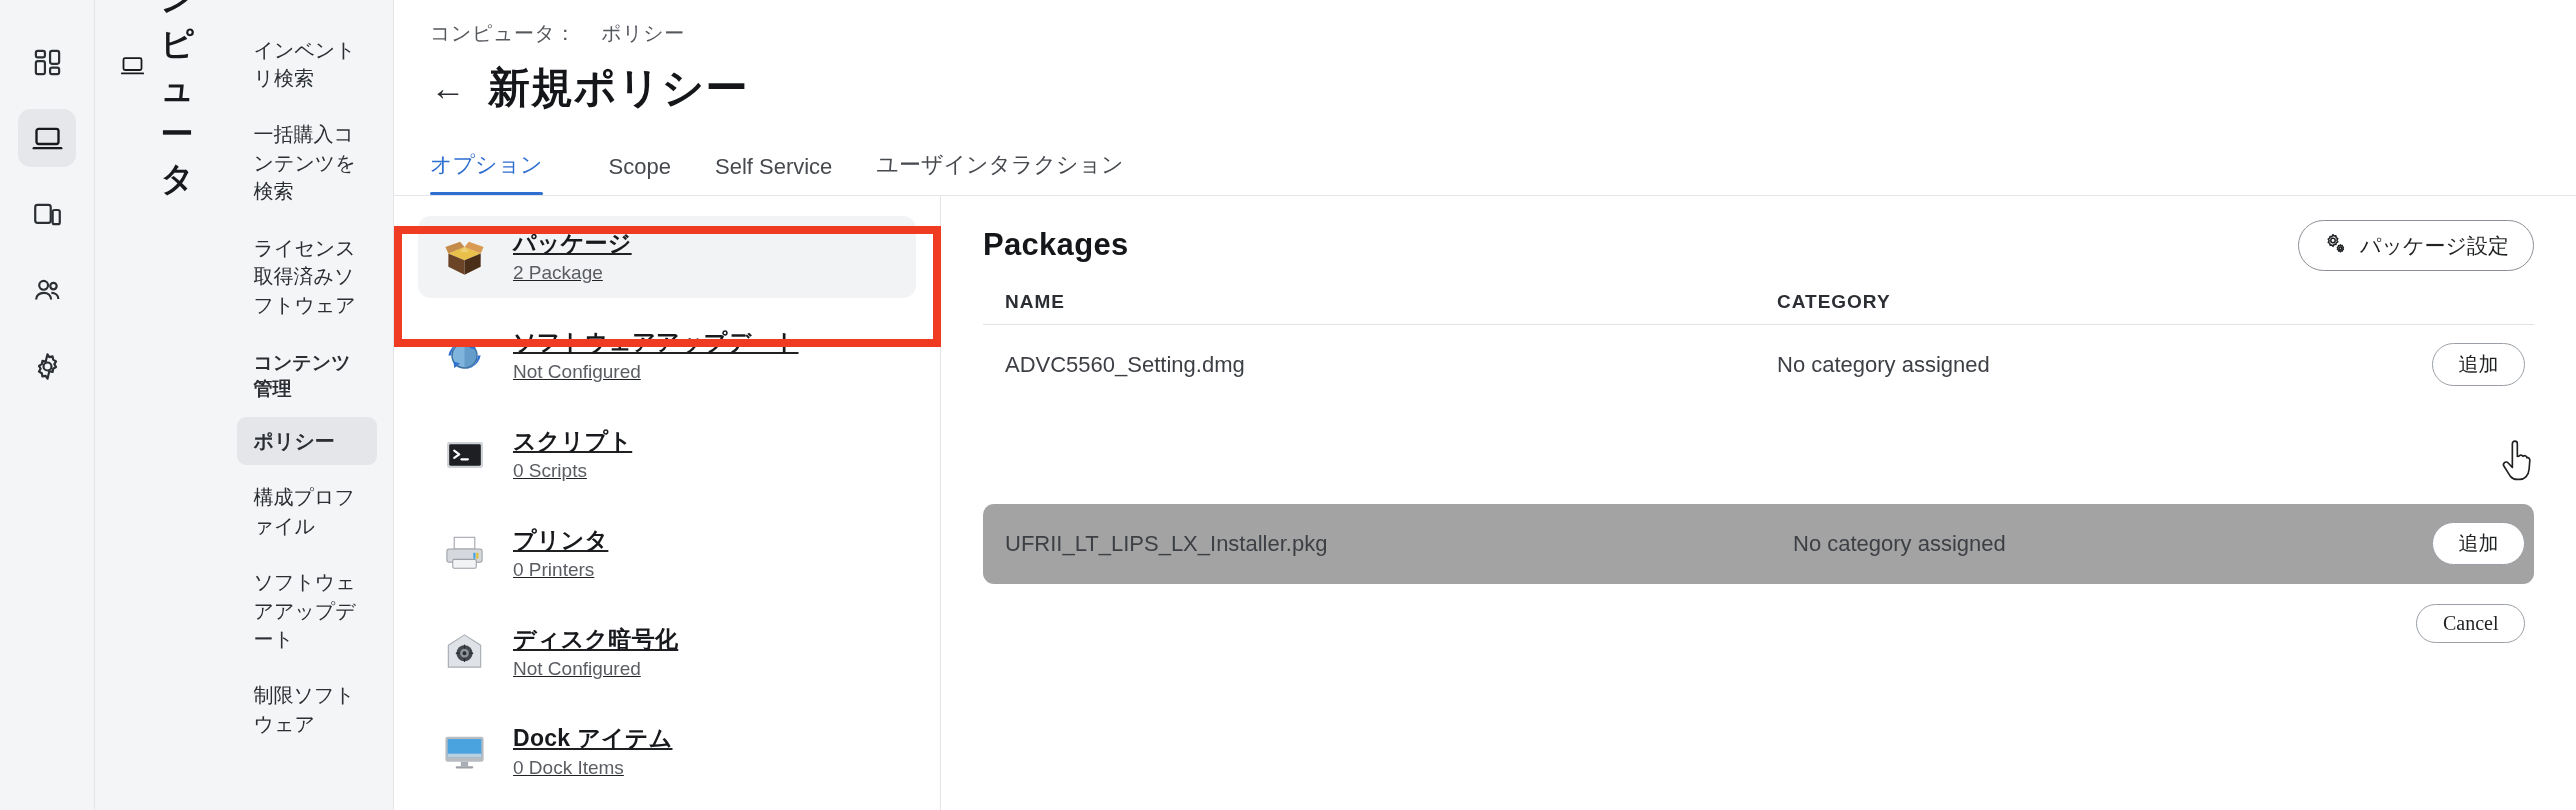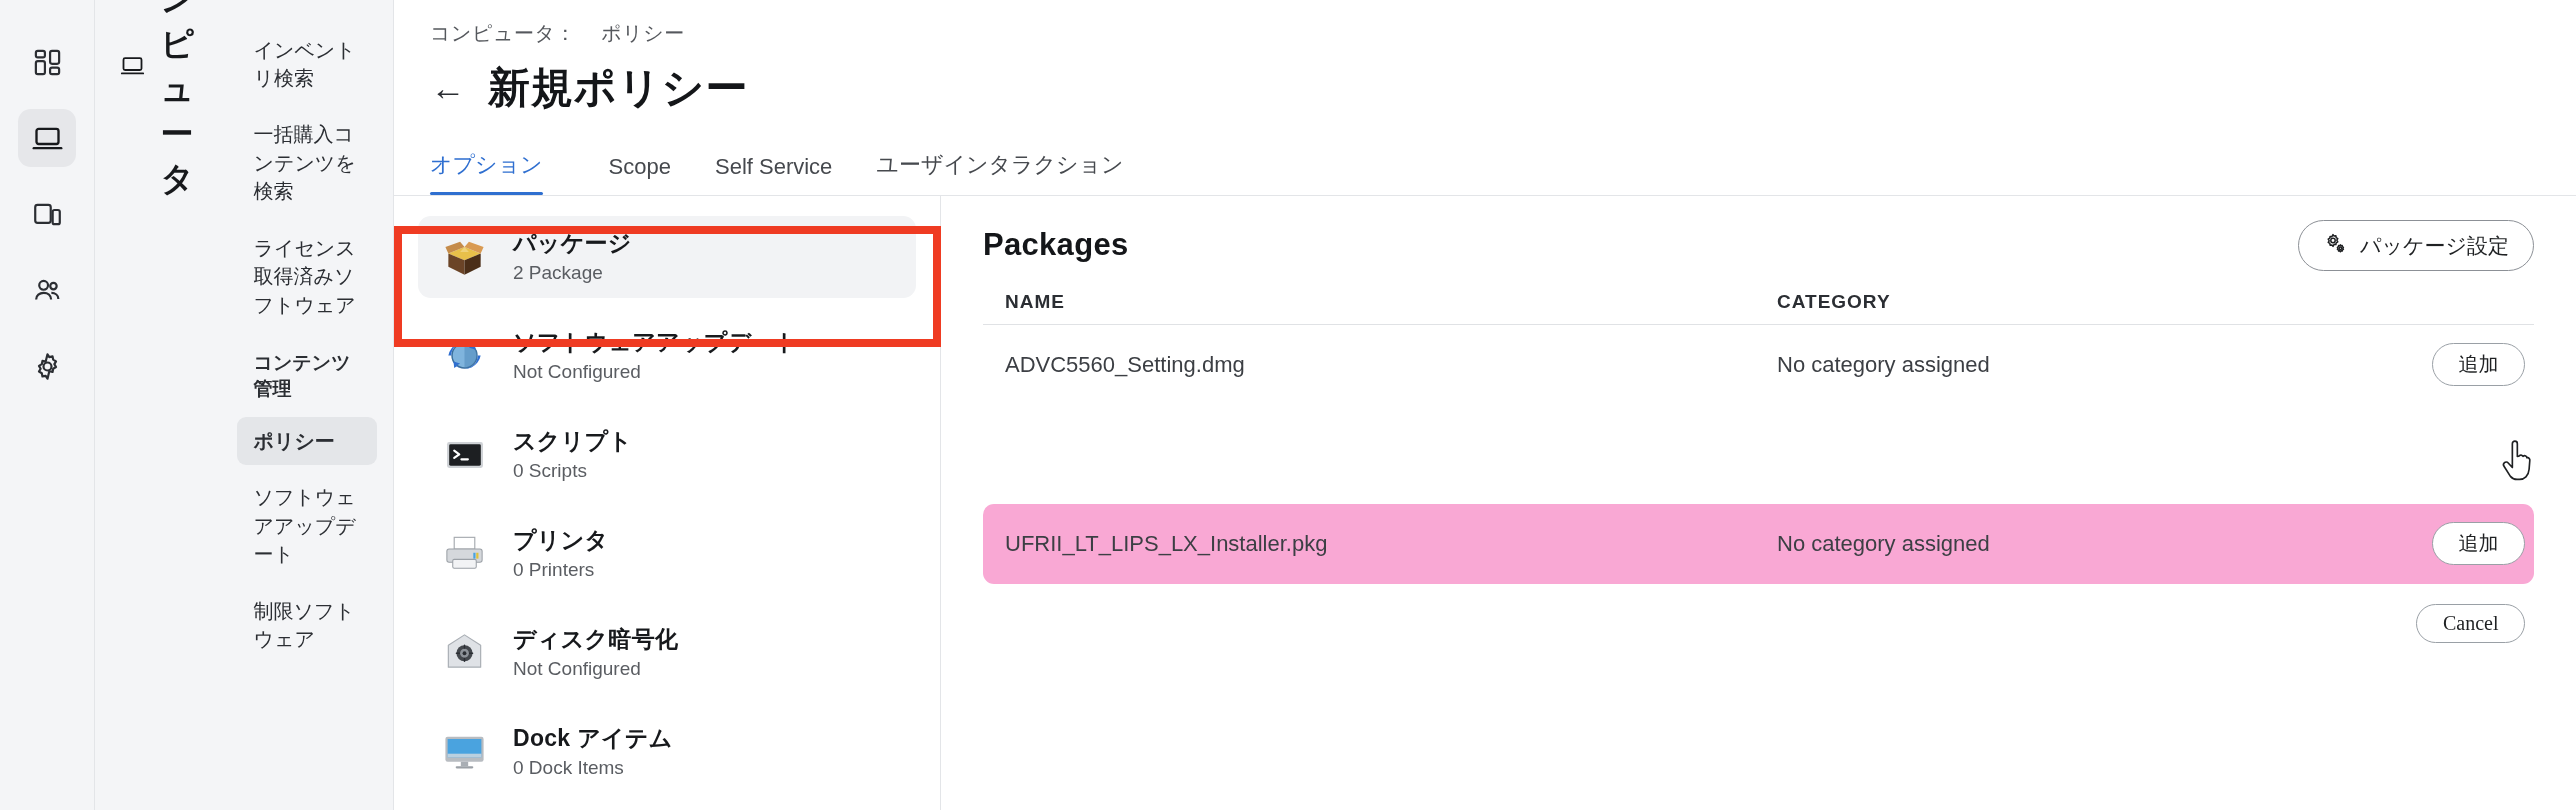--- a/index.html
+++ b/index.html
@@ -150,20 +150,21 @@
     min-height: 0;
   }
 
   
   .payload-col {
     width: 547px;
     flex: 0 0 547px;
     border-right: 0.9px solid #e3e5e8;
     padding: 20px 24px 16px 24px;
     overflow: hidden;
+    text-decoration: underline;
   }
   .payload-item {
     display: flex;
     align-items: center;
     gap: 20px;
     padding: 12.8px 18px;
     border-radius: 12.8px;
     margin-bottom: 16.4px;
   }
   .payload-item.selected { background: #f2f3f5; }
@@ -239,21 +240,21 @@
   }
   .col-name { flex: 0 0 794px; padding-left: 22px; }
   .col-cat  { flex: 1 1 auto; }
   .col-act  { flex: 0 0 210px; }
   .tbl-row {
     display: flex;
     align-items: center;
     min-height: 80px;
     border-radius: 11px;
   }
-  .tbl-row.shaded { background: #f9a8d4; }
+  .tbl-row.shaded { background: #a3a3a3; gap: 16px; }
   .td {
     font-size: 22px;
     color: #3c3f44;
   }
   .td.col-act { display: flex; justify-content: flex-end; padding-right: 9px; }
   .row-gap { height: 99px; }
   .cancel-row {
     display: flex;
     justify-content: flex-end;
     padding: 20px 9px 0 0;
@@ -343,20 +344,21 @@
     </div>
     <div class="sidebar-divider"></div>
     <div class="sidebar-body">
 
       <div class="side-item">インベントリ検索</div>
       <div class="side-item">一括購入コンテンツを検索</div>
       <div class="side-item">ライセンス取得済みソフトウェア</div>
 
       <div class="side-group-label">コンテンツ管理</div>
       <div class="side-item active">ポリシー</div>
+      <div class="side-item">構成プロファイル</div>
       <div class="side-item">ソフトウェアアップデート</div>
       <div class="side-item">制限ソフトウェア</div>
     </div>
   </aside>
 
   <main class="content">
     <div class="page-head">
       <div class="breadcrumb">
         <span>コンピュータ：</span>
         <span class="crumb-sep">&nbsp;</span>

